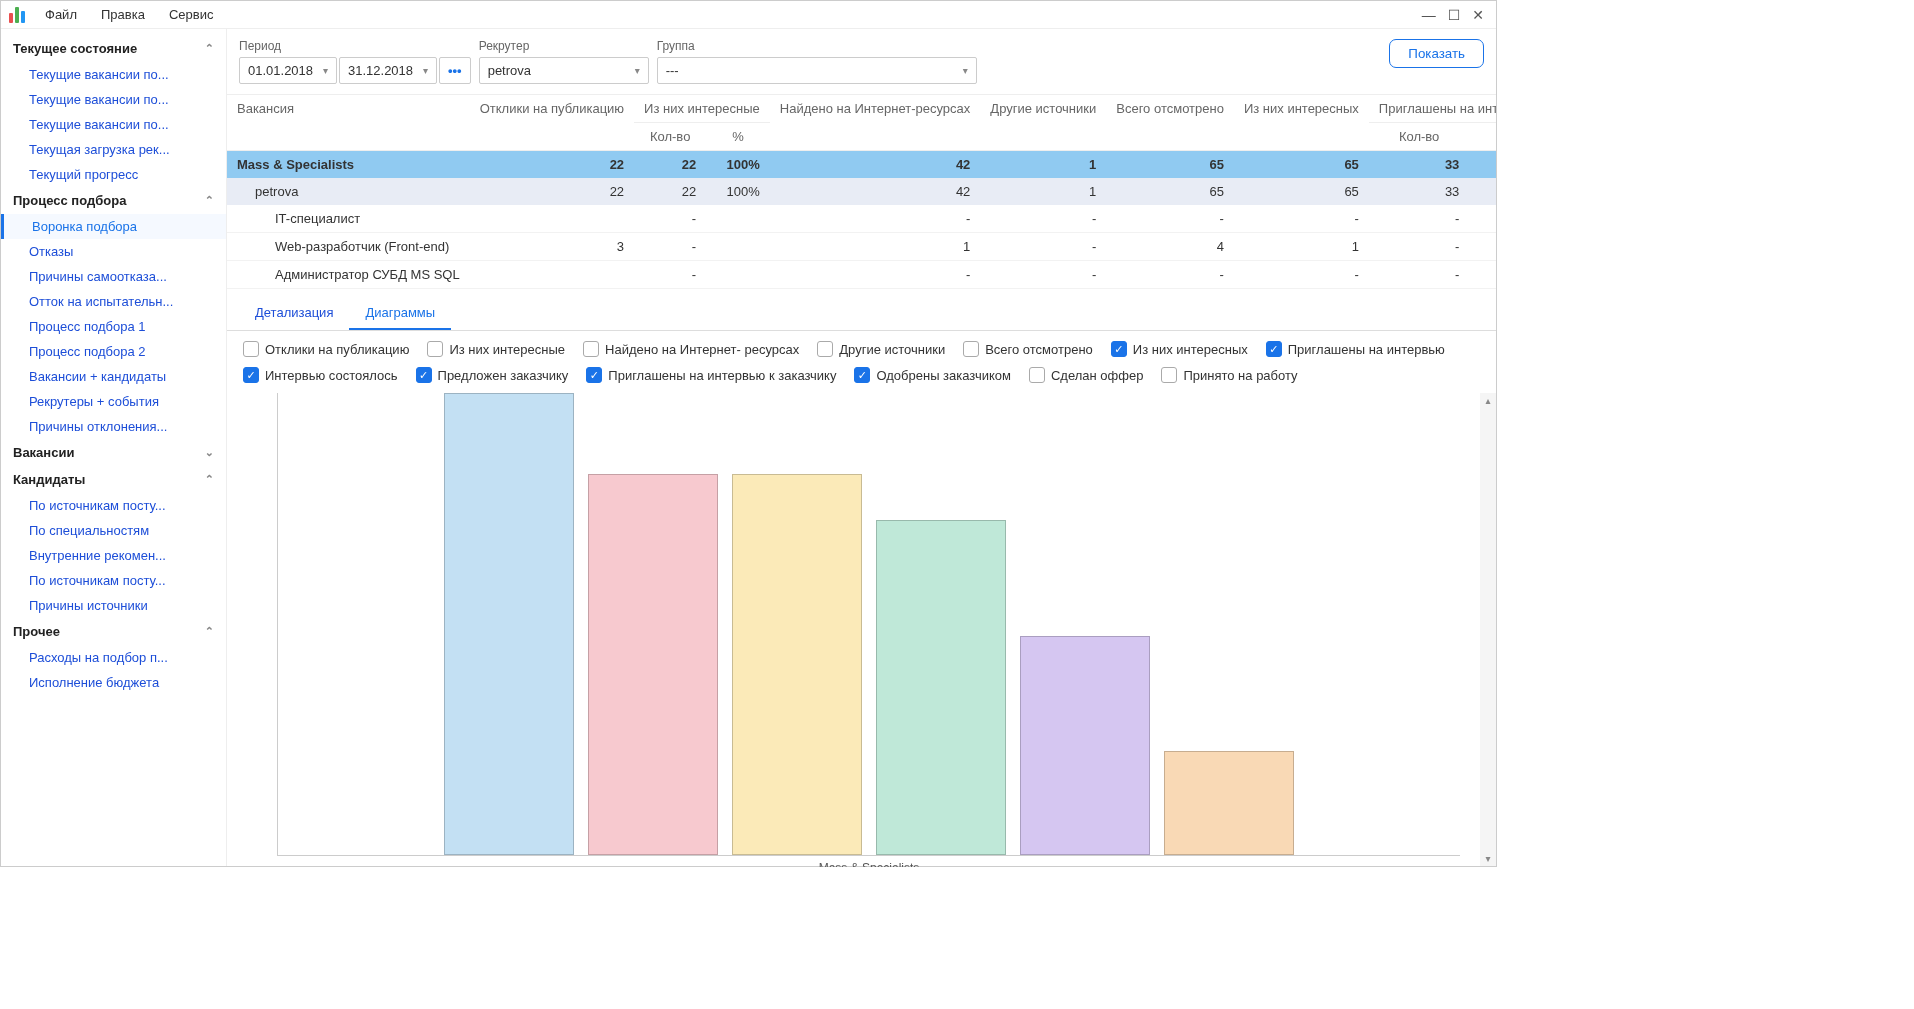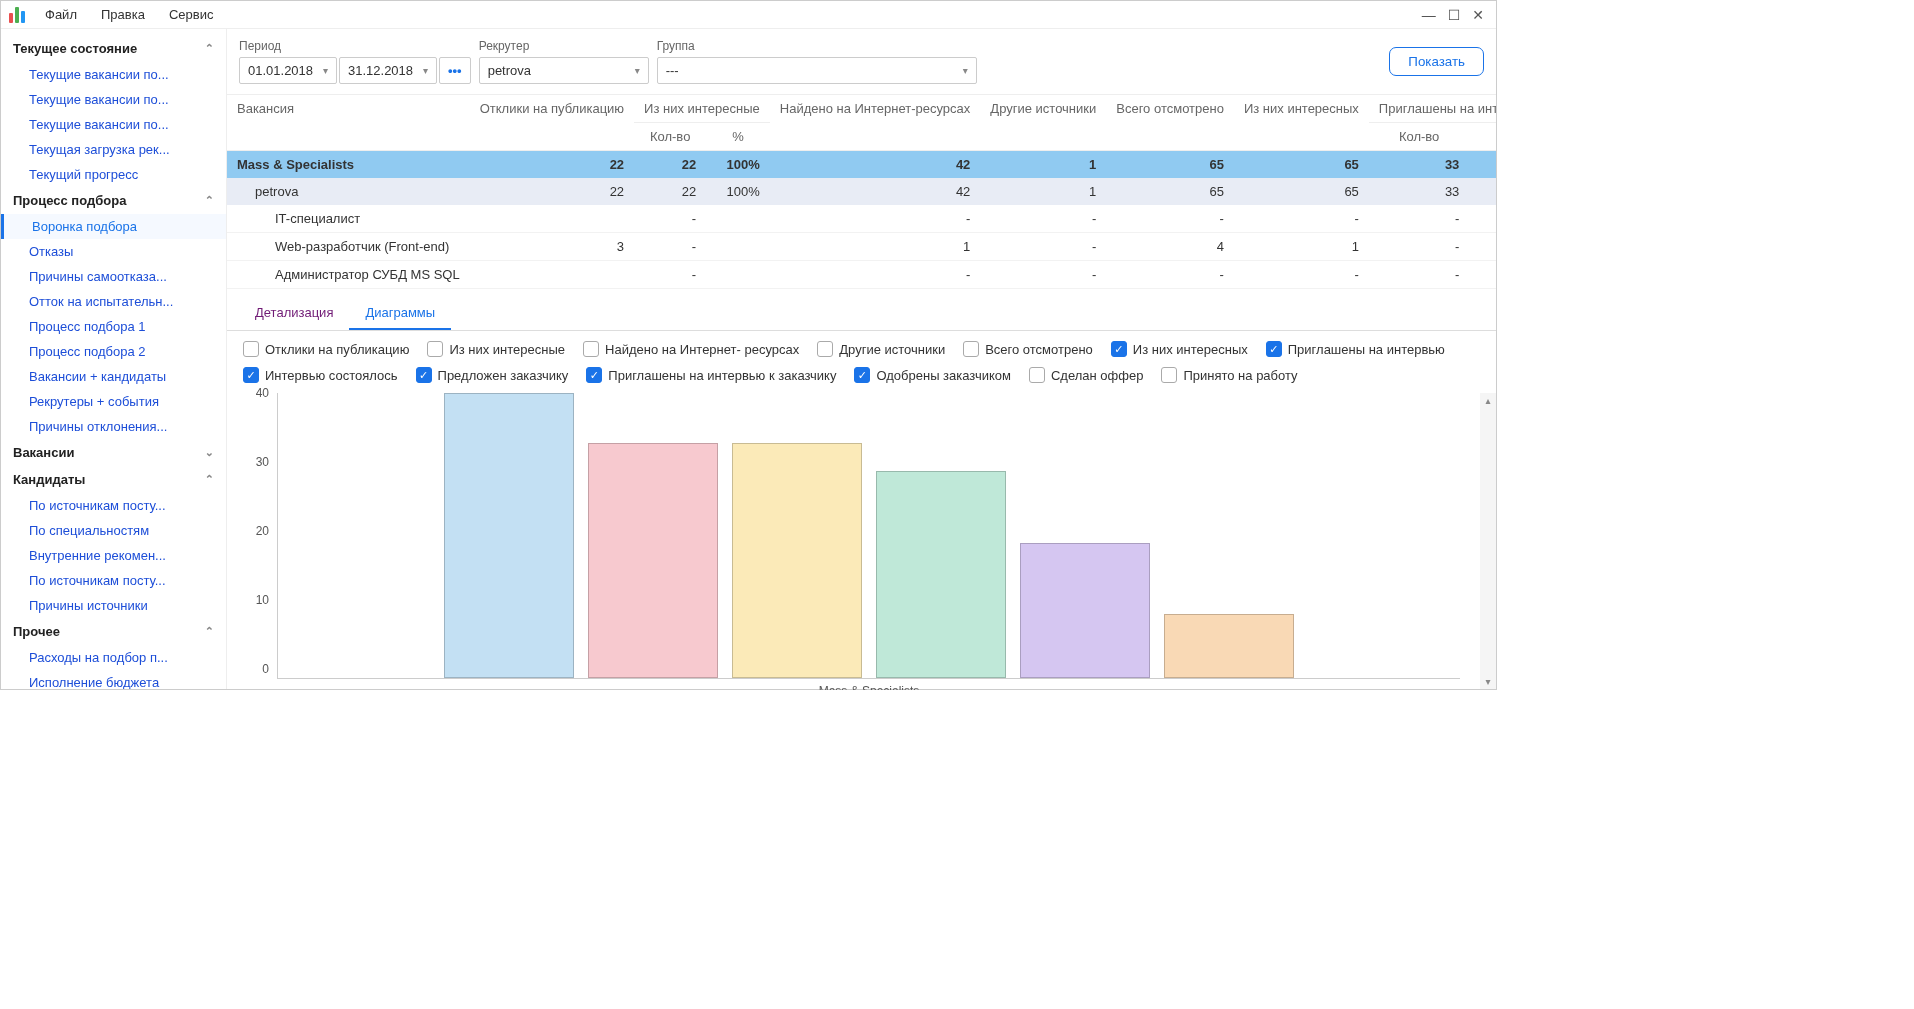--- a/index.html
+++ b/index.html
@@ -1,52 +1,52 @@
 <!DOCTYPE html>
 <html><head>
 <meta charset="utf-8">
 <style>
 * { box-sizing: border-box; margin: 0; padding: 0; }
 body { font-family: "Segoe UI", Tahoma, sans-serif; font-size: 13px; color: #333; background: #fff; overflow: hidden; }
-.window { width: 1497px; height: 690px; display: flex; flex-direction: column; border: 1px solid #ccc; }
+.window { width: 1497px; height: 867px; display: flex; flex-direction: column; border: 1px solid #ccc; }
 .menubar { display: flex; align-items: center; padding: 4px 8px; border-bottom: 1px solid #eee; gap: 16px; }
 .menubar .logo { display: flex; gap: 2px; align-items: flex-end; }
 .menubar .logo span { width: 4px; border-radius: 1px; }
 .menubar .menu-item { cursor: pointer; padding: 2px 4px; }
 .menubar .winctrls { margin-left: auto; display: flex; gap: 12px; padding-right: 4px; }
 .winctrls span { cursor: pointer; font-size: 14px; color: #555; }
 .body { display: flex; flex: 1; min-height: 0; }
 .sidebar { width: 226px; flex-shrink: 0; border-right: 1px solid #eee; overflow-y: auto; padding-top: 6px; }
 .sidebar .group-header { display: flex; justify-content: space-between; align-items: center; padding: 6px 12px; font-weight: 600; color: #222; cursor: pointer; }
 .sidebar .group-header .chev { color: #888; font-size: 11px; }
 .sidebar .item { padding: 5px 12px 5px 28px; color: #1d4ed8; cursor: pointer; white-space: nowrap; overflow: hidden; text-overflow: ellipsis; }
 .sidebar .item.active { color: #1a73e8; border-left: 3px solid #1a73e8; background: #f5f9ff; }
 .main { flex: 1; display: flex; flex-direction: column; min-width: 0; }
-.filters { display: flex; align-items: center; gap: 8px; padding: 10px 12px; }
+.filters { display: flex; align-items: flex-start; gap: 8px; padding: 10px 12px; }
 .filter-group { display: flex; flex-direction: column; gap: 4px; }
 .filter-group label { color: #666; font-size: 12px; }
 .select, .date-input { border: 1px solid #ccc; background: #fff; padding: 5px 8px; border-radius: 2px; display: flex; align-items: center; justify-content: space-between; cursor: pointer; }
 .date-input { width: 98px; }
 .select { width: 170px; }
 .select.wide { width: 320px; }
 .select .caret, .date-input .caret { color: #888; font-size: 10px; margin-left: 6px; }
 .dots-btn { border: 1px solid #ccc; padding: 5px 8px; border-radius: 2px; cursor: pointer; color: #1a73e8; font-weight: bold; }
 .show-btn { margin-left: auto; border: 1px solid #1a73e8; color: #1a73e8; background: #fff; padding: 6px 18px; border-radius: 7px; cursor: pointer; }
 .table-wrap { overflow-x: auto; border-top: 1px solid #eee; }
 table.data { border-collapse: collapse; width: 100%; font-size: 13px; }
 table.data th, table.data td { padding: 6px 10px; text-align: right; white-space: nowrap; }
 table.data th { font-weight: 400; color: #666; border-bottom: 1px solid #eee; text-align: center; vertical-align: top; }
 table.data th.left, table.data td.left { text-align: left; }
 table.data tr.group-row td { background: #90caf1; font-weight: 600; }
 table.data tr.recruiter-row td { background: #e8ecf5; }
 table.data tr.detail-row td { border-bottom: 1px solid #f2f2f2; }
 table.data td.indent1 { padding-left: 28px; }
 table.data td.indent2 { padding-left: 48px; }
 .tabs { display: flex; border-bottom: 1px solid #ddd; padding-left: 12px; margin-top: 8px; }
-.tab { padding: 8px 16px; color: #701a75; cursor: pointer; }
+.tab { padding: 8px 16px; color: #1d4ed8; cursor: pointer; }
 .tab.active { color: #1a73e8; border-bottom: 2px solid #1a73e8; }
 .checkboxes { display: flex; flex-wrap: wrap; gap: 10px 18px; padding: 10px 16px; align-items: center; }
 .cb { display: flex; align-items: center; gap: 6px; cursor: pointer; }
 .cb .box { width: 16px; height: 16px; border: 1px solid #aaa; border-radius: 3px; display: flex; align-items: center; justify-content: center; font-size: 11px; color: #fff; }
 .cb .box.checked { background: #1a73e8; border-color: #1a73e8; }
 .chart-area { flex: 1; position: relative; padding: 0 20px 10px 50px; display: flex; }
 .chart-inner { flex: 1; position: relative; border-left: 1px solid #ccc; border-bottom: 1px solid #ccc; }
 .y-axis { position: absolute; left: 10px; top: 0; bottom: 20px; width: 36px; }
 .y-tick { position: absolute; right: 4px; font-size: 12px; color: #555; transform: translateY(50%); }
 .bars { position: absolute; inset: 0; display: flex; align-items: flex-end; justify-content: center; gap: 14px; padding: 0 40px; }
@@ -301,27 +301,20 @@
             <span>Сделан оффер</span>
           </div>
           <div class="cb">
             <span class="box"></span>
             <span>Принято на работу</span>
           </div>
         </div>
 
       <div style="display:flex; flex:1; min-height:0;">
         <div class="chart-area">
-          <div class="y-axis" id="y-axis">
-              <div class="y-tick" style="bottom: 100%;">40</div>
-              <div class="y-tick" style="bottom: 75%;">30</div>
-              <div class="y-tick" style="bottom: 50%;">20</div>
-              <div class="y-tick" style="bottom: 25%;">10</div>
-              <div class="y-tick" style="bottom: 0%;">0</div>
-            </div>
           <div class="chart-inner">
             <div class="bars" id="bars">
                 <div class="bar" style="height: 100%; background: rgb(195, 224, 243);"></div>
                 <div class="bar" style="height: 82.5%; background: rgb(247, 201, 207);"></div>
                 <div class="bar" style="height: 82.5%; background: rgb(251, 234, 184);"></div>
                 <div class="bar" style="height: 72.5%; background: rgb(191, 232, 216);"></div>
                 <div class="bar" style="height: 47.5%; background: rgb(213, 198, 241);"></div>
                 <div class="bar" style="height: 22.5%; background: rgb(249, 217, 181);"></div>
               </div>
             <div class="x-label">Mass &amp; Specialists</div>

